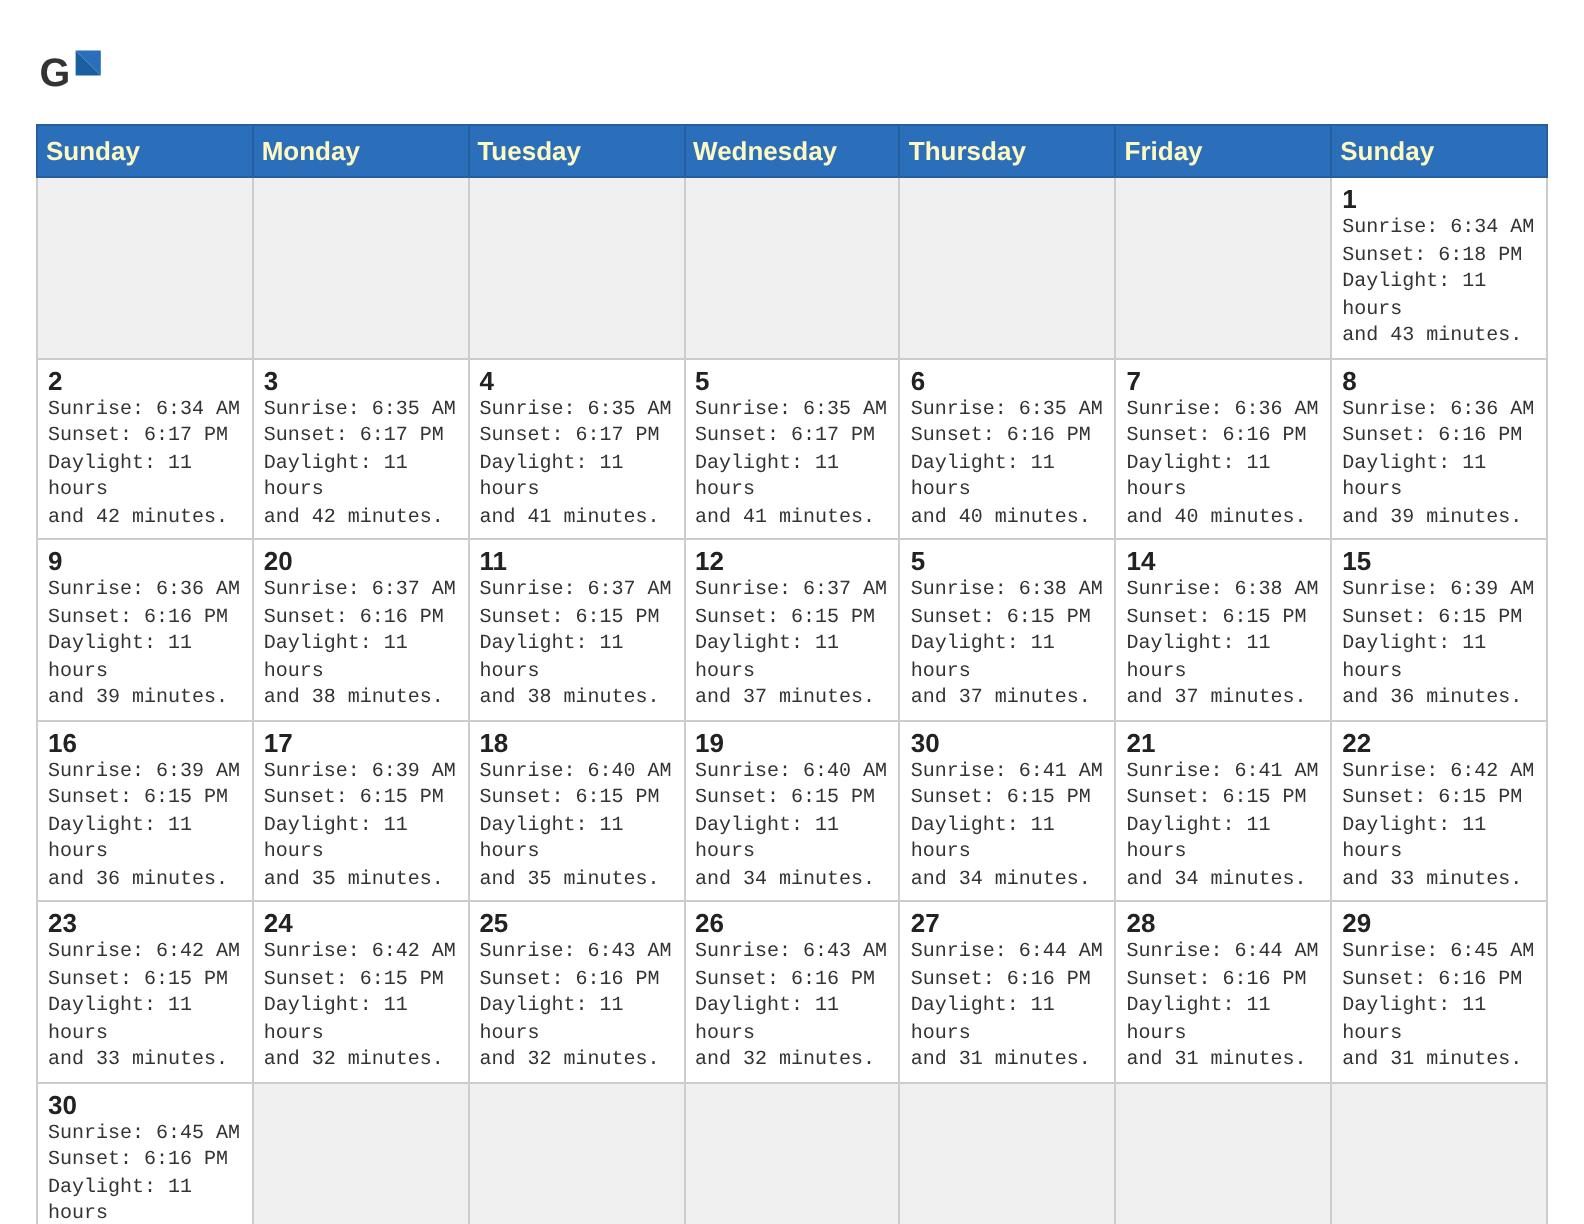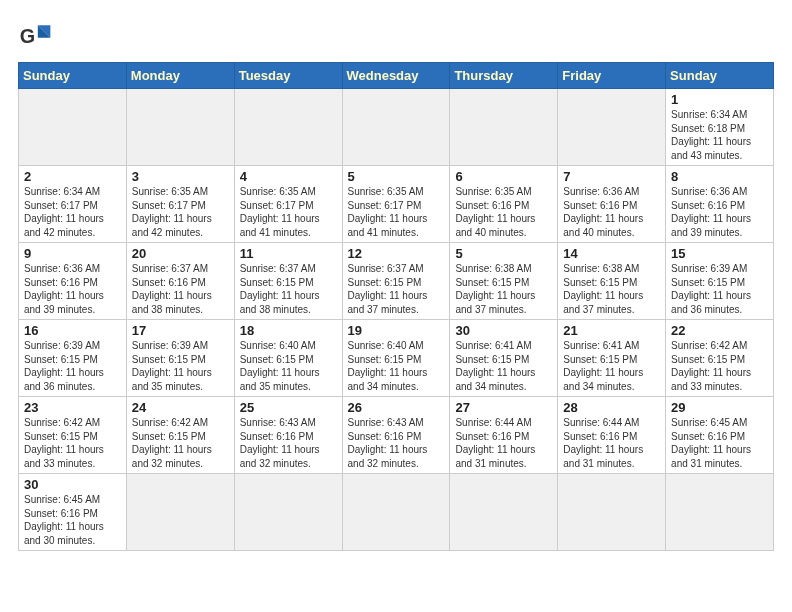--- a/index.html
+++ b/index.html
@@ -80,20 +80,21 @@
       font-size: 13px;
       font-weight: bold;
       color: #222;
       display: block;
       margin-bottom: 1px;
     }
     .day-info {
       font-size: 10px;
       color: #333;
       line-height: 1.35;
+      font-family: Liberation Mono, monospace;
     }
   </style>
 </head>
 <body>
 
 <div class="page">
   <div class="header">
     <div class="logo">
       <svg class="logo-icon" viewBox="0 0 40 40">
         <text x="2" y="28" font-size="22" font-weight="bold" fill="#333" font-family="Arial">G</text>

